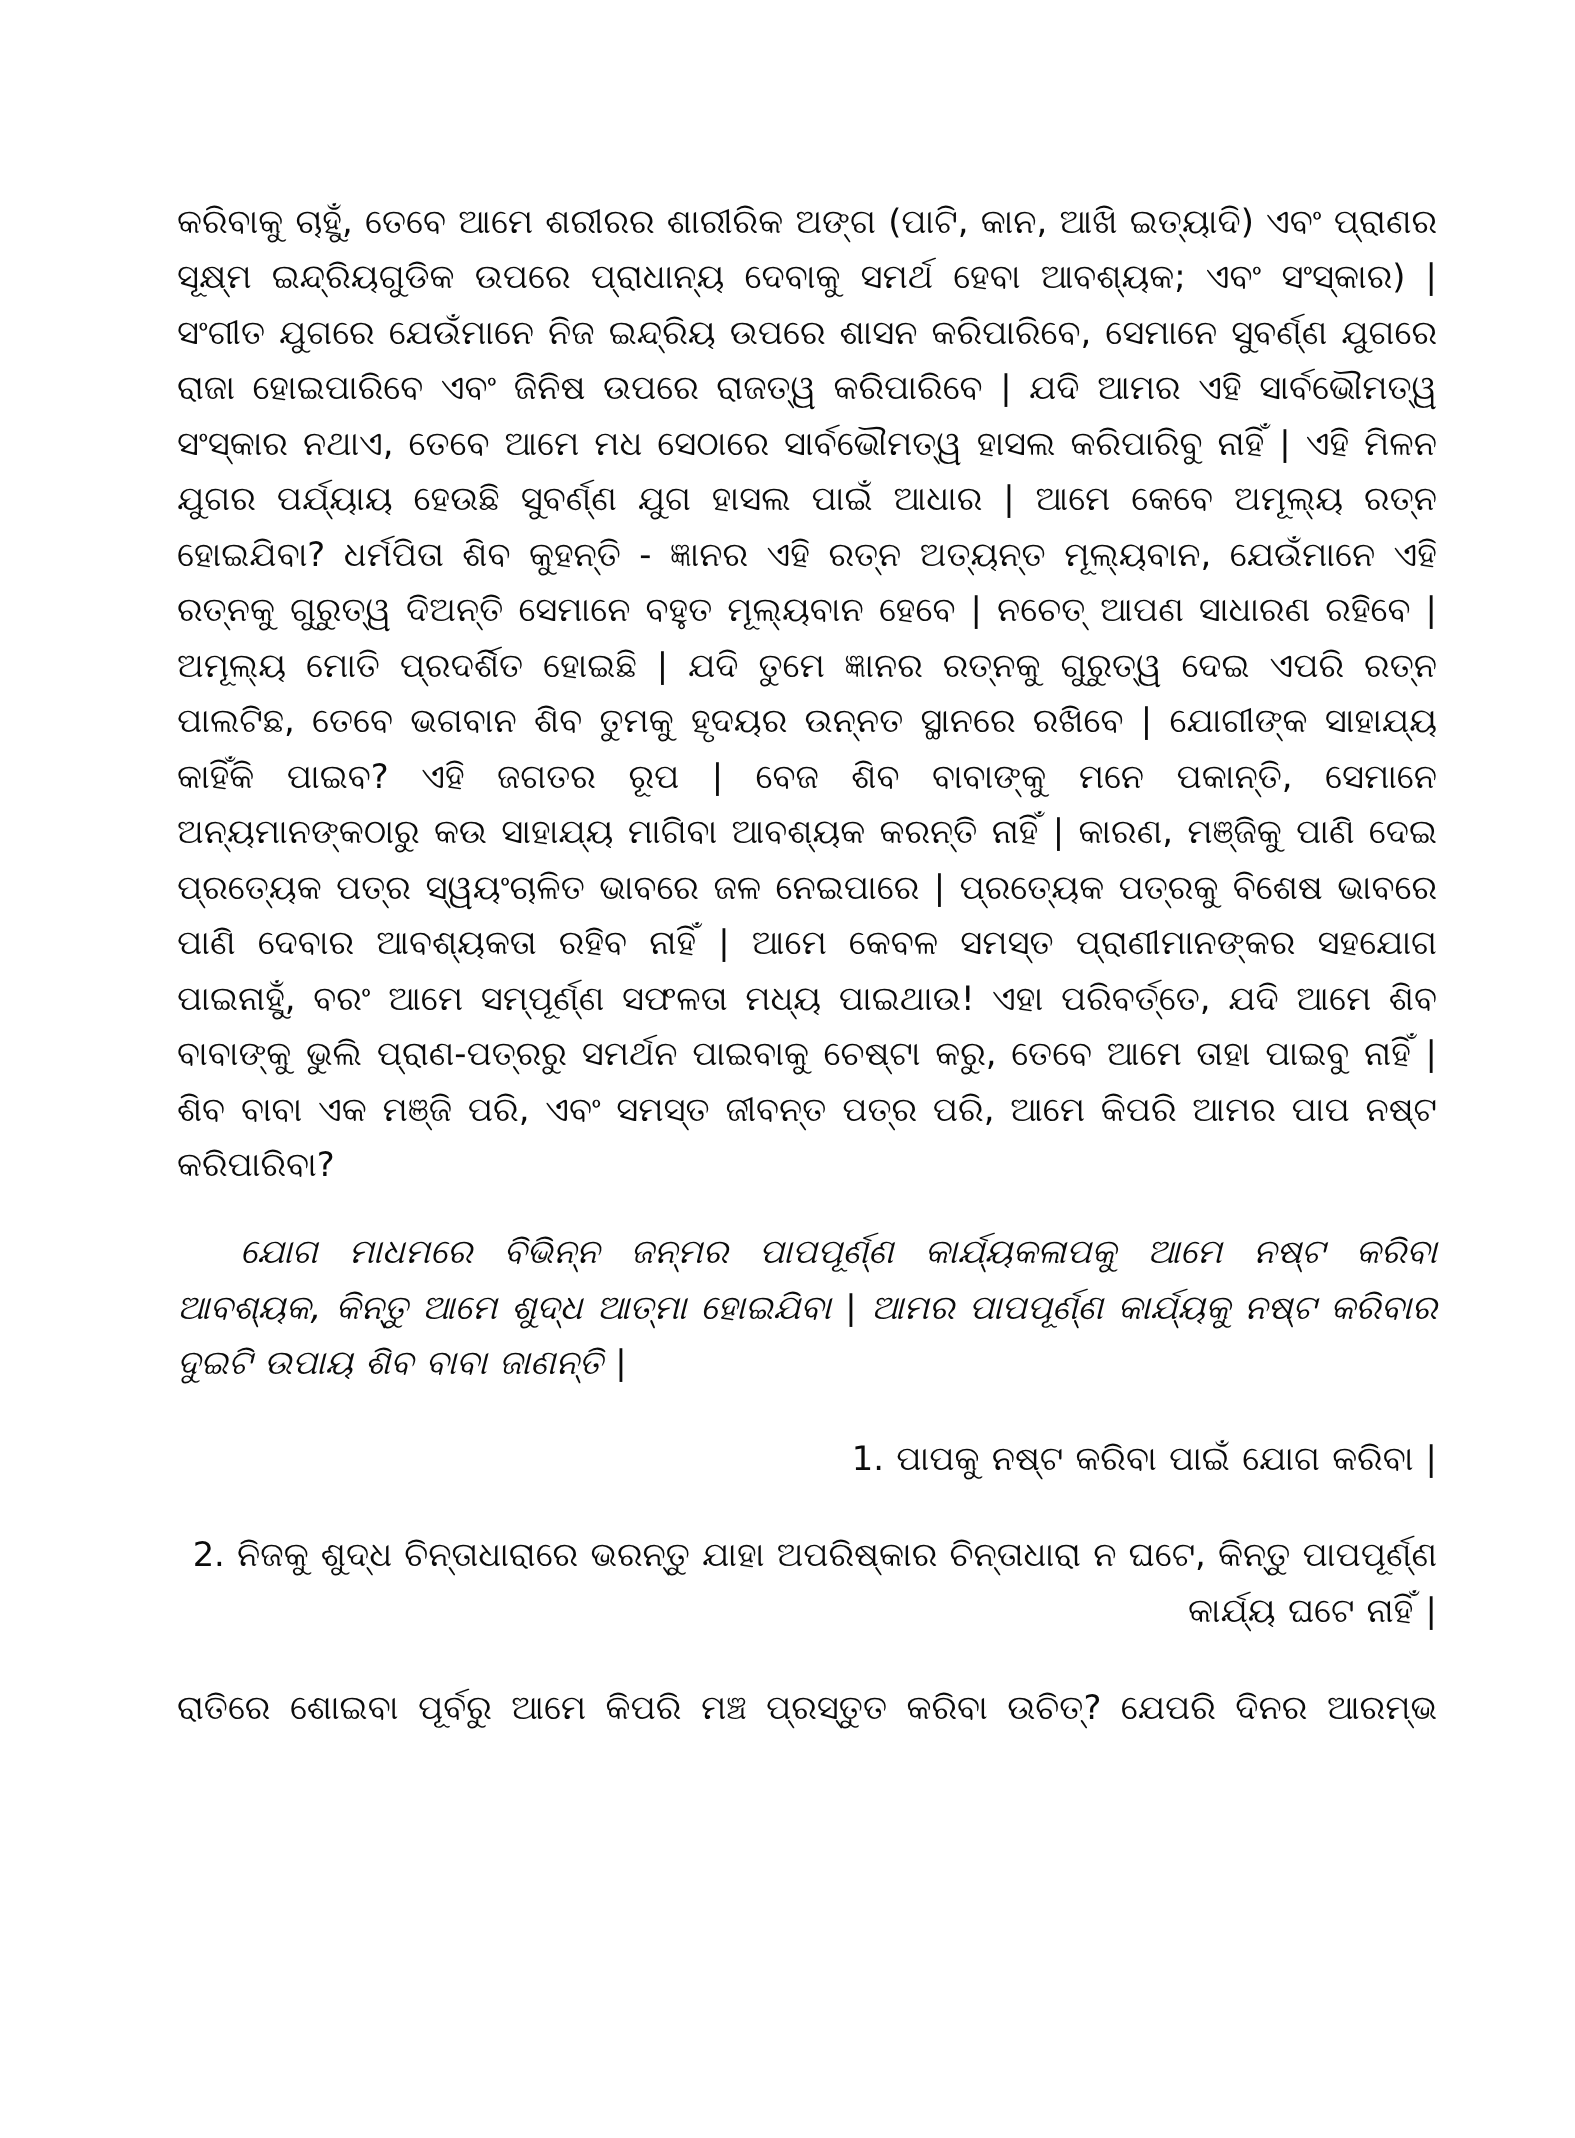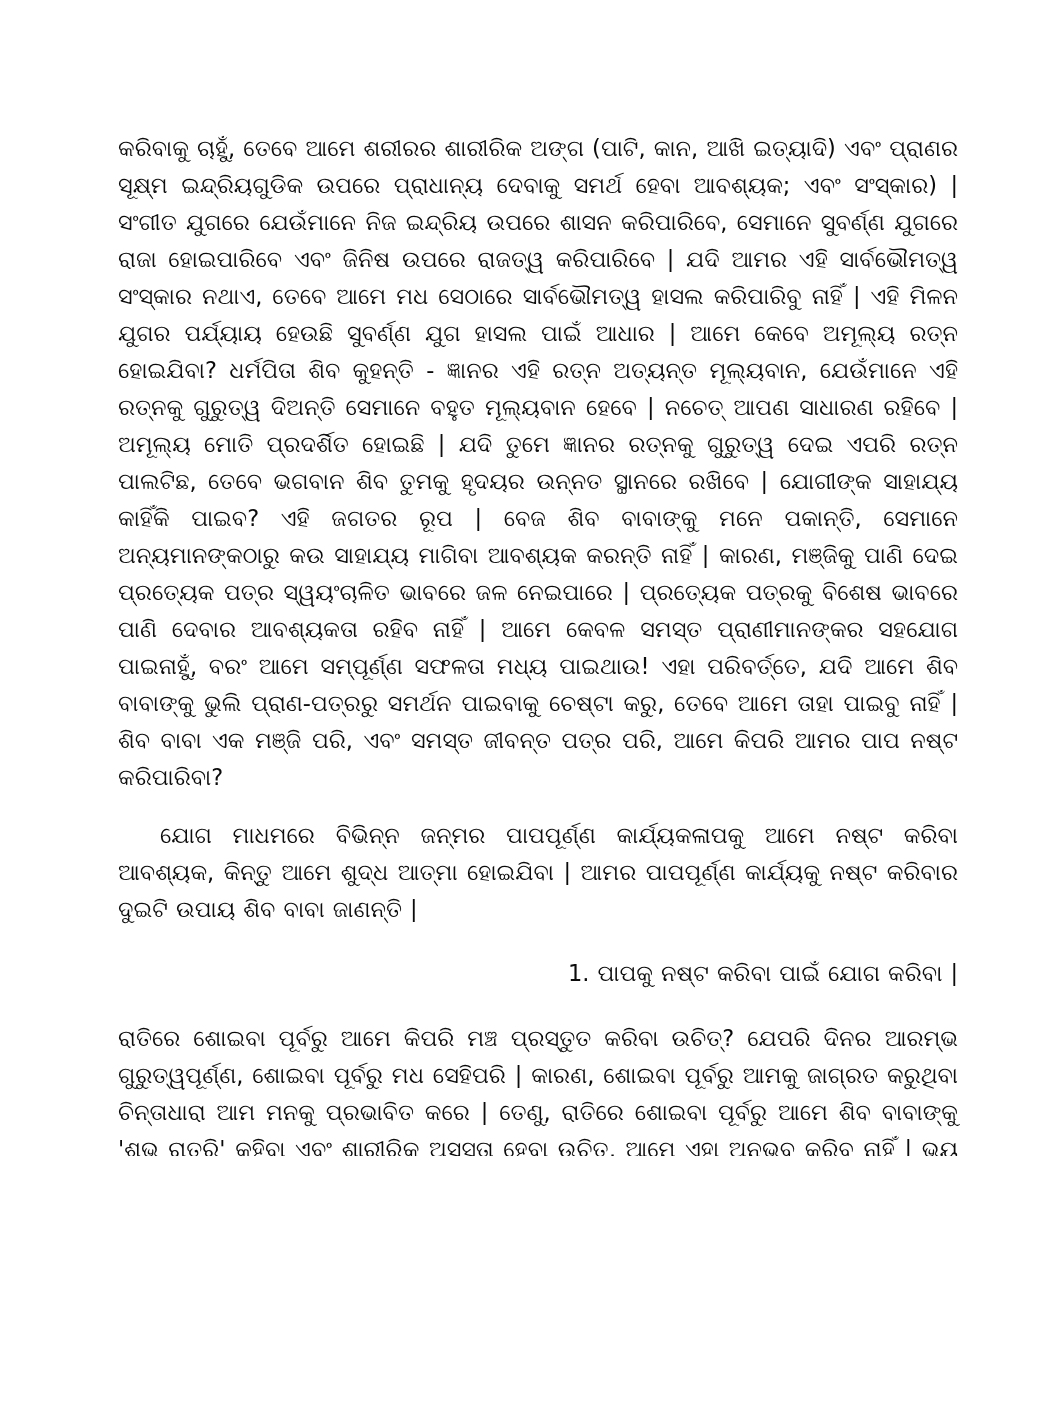--- a/index.html
+++ b/index.html
@@ -28,20 +28,21 @@
     line-height: 37px;
     text-align: justify;
     word-spacing: 1px;
     color: #0b0b0b;
   }
   .para + .para {
     margin-top: 21px;
   }
   .indent-first {
     text-indent: 42px;
+    font-style: italic;
   }
   .list-item {
     margin-top: 27px !important;
     text-align: right;
   }
   .after-list {
     margin-top: 28px !important;
   }
   .page-number {
     position: absolute;
@@ -60,18 +61,19 @@
 <body>
 
 <div class="page">
   <div class="text-block">
     <p class="para">କରିବାକୁ ଚାହୁଁ, ତେବେ ଆମେ ଶରୀରର ଶାରୀରିକ ଅଙ୍ଗ (ପାଟି, କାନ, ଆଖି ଇତ୍ୟାଦି) ଏବଂ ପ୍ରାଣର ସୂକ୍ଷ୍ମ ଇନ୍ଦ୍ରିୟଗୁଡିକ ଉପରେ ପ୍ରାଧାନ୍ୟ ଦେବାକୁ ସମର୍ଥ ହେବା ଆବଶ୍ୟକ; ଏବଂ ସଂସ୍କାର) | ସଂଗୀତ ଯୁଗରେ ଯେଉଁମାନେ ନିଜ ଇନ୍ଦ୍ରିୟ ଉପରେ ଶାସନ କରିପାରିବେ, ସେମାନେ ସୁବର୍ଣ୍ଣ ଯୁଗରେ ରାଜା ହୋଇପାରିବେ ଏବଂ ଜିନିଷ ଉପରେ ରାଜତ୍ୱ କରିପାରିବେ | ଯଦି ଆମର ଏହି ସାର୍ବଭୌମତ୍ୱ ସଂସ୍କାର ନଥାଏ, ତେବେ ଆମେ ମଧ ସେଠାରେ ସାର୍ବଭୌମତ୍ୱ ହାସଲ କରିପାରିବୁ ନାହିଁ | ଏହି ମିଳନ ଯୁଗର ପର୍ଯ୍ୟାୟ ହେଉଛି ସୁବର୍ଣ୍ଣ ଯୁଗ ହାସଲ ପାଇଁ ଆଧାର | ଆମେ କେବେ ଅମୂଲ୍ୟ ରତ୍ନ ହୋଇଯିବା? ଧର୍ମପିତା ଶିବ କୁହନ୍ତି - ଜ୍ଞାନର ଏହି ରତ୍ନ ଅତ୍ୟନ୍ତ ମୂଲ୍ୟବାନ, ଯେଉଁମାନେ ଏହି ରତ୍ନକୁ ଗୁରୁତ୍ୱ ଦିଅନ୍ତି ସେମାନେ ବହୁତ ମୂଲ୍ୟବାନ ହେବେ | ନଚେତ୍ ଆପଣ ସାଧାରଣ ରହିବେ | ଅମୂଲ୍ୟ ମୋତି ପ୍ରଦର୍ଶିତ ହୋଇଛି | ଯଦି ତୁମେ ଜ୍ଞାନର ରତ୍ନକୁ ଗୁରୁତ୍ୱ ଦେଇ ଏପରି ରତ୍ନ ପାଲଟିଛ, ତେବେ ଭଗବାନ ଶିବ ତୁମକୁ ହୃଦୟର ଉନ୍ନତ ସ୍ଥାନରେ ରଖିବେ | ଯୋଗୀଙ୍କ ସାହାଯ୍ୟ କାହିଁକି ପାଇବ? ଏହି ଜଗତର ରୂପ | ବେଜ ଶିବ ବାବାଙ୍କୁ ମନେ ପକାନ୍ତି, ସେମାନେ ଅନ୍ୟମାନଙ୍କଠାରୁ କଉ ସାହାଯ୍ୟ ମାଗିବା ଆବଶ୍ୟକ କରନ୍ତି ନାହିଁ | କାରଣ, ମଞ୍ଜିକୁ ପାଣି ଦେଇ ପ୍ରତ୍ୟେକ ପତ୍ର ସ୍ୱୟଂଚାଳିତ ଭାବରେ ଜଳ ନେଇପାରେ | ପ୍ରତ୍ୟେକ ପତ୍ରକୁ ବିଶେଷ ଭାବରେ ପାଣି ଦେବାର ଆବଶ୍ୟକତା ରହିବ ନାହିଁ | ଆମେ କେବଳ ସମସ୍ତ ପ୍ରାଣୀମାନଙ୍କର ସହଯୋଗ ପାଇନାହୁଁ, ବରଂ ଆମେ ସମ୍ପୂର୍ଣ୍ଣ ସଫଳତା ମଧ୍ୟ ପାଇଥାଉ! ଏହା ପରିବର୍ତ୍ତେ, ଯଦି ଆମେ ଶିବ ବାବାଙ୍କୁ ଭୁଲି ପ୍ରାଣ-ପତ୍ରରୁ ସମର୍ଥନ ପାଇବାକୁ ଚେଷ୍ଟା କରୁ, ତେବେ ଆମେ ତାହା ପାଇବୁ ନାହିଁ | ଶିବ ବାବା ଏକ ମଞ୍ଜି ପରି, ଏବଂ ସମସ୍ତ ଜୀବନ୍ତ ପତ୍ର ପରି, ଆମେ କିପରି ଆମର ପାପ ନଷ୍ଟ କରିପାରିବା?</p>
 
     <p class="para indent-first">ଯୋଗ ମାଧମରେ ବିଭିନ୍ନ ଜନ୍ମର ପାପପୂର୍ଣ୍ଣ କାର୍ଯ୍ୟକଳାପକୁ ଆମେ ନଷ୍ଟ କରିବା ଆବଶ୍ୟକ, କିନ୍ତୁ ଆମେ ଶୁଦ୍ଧ ଆତ୍ମା ହୋଇଯିବା | ଆମର ପାପପୂର୍ଣ୍ଣ କାର୍ଯ୍ୟକୁ ନଷ୍ଟ କରିବାର ଦୁଇଟି ଉପାୟ ଶିବ ବାବା ଜାଣନ୍ତି |</p>
 
     <p class="para list-item">1. ପାପକୁ ନଷ୍ଟ କରିବା ପାଇଁ   ଯୋଗ କରିବା |</p>
 
+    <p class="para list-item">2. ନିଜକୁ ଶୁଦ୍ଧ ଚିନ୍ତାଧାରାରେ ଭରନ୍ତୁ ଯାହା   ଅପରିଷ୍କାର ଚିନ୍ତାଧାରା ନ ଘଟେ, କିନ୍ତୁ ପାପପୂର୍ଣ୍ଣ କାର୍ଯ୍ୟ ଘଟେ ନାହିଁ |</p>
 
     <p class="para after-list">ରାତିରେ ଶୋଇବା ପୂର୍ବରୁ ଆମେ କିପରି ମଞ୍ଚ ପ୍ରସ୍ତୁତ କରିବା ଉଚିତ୍? ଯେପରି ଦିନର ଆରମ୍ଭ ଗୁରୁତ୍ୱପୂର୍ଣ୍ଣ, ଶୋଇବା ପୂର୍ବରୁ ମଧ ସେହିପରି | କାରଣ, ଶୋଇବା ପୂର୍ବରୁ ଆମକୁ ଜାଗ୍ରତ କରୁଥିବା ଚିନ୍ତାଧାରା ଆମ ମନକୁ ପ୍ରଭାବିତ କରେ | ତେଣୁ, ରାତିରେ ଶୋଇବା ପୂର୍ବରୁ ଆମେ ଶିବ ବାବାଙ୍କୁ 'ଶୁଭ ରାତ୍ରି'   କହିବା ଏବଂ ଶାରୀରିକ ଅସୁସ୍ଥତା ହେବା ଉଚିତ୍, ଆମେ ଏହା ଅନୁଭବ କରିବୁ ନାହିଁ | ଭୟ ହେବ ନାହିଁ | ତେଣୁ, ରାତିରେ ଶୋଇବା ପୂର୍ବରୁ, ଆମେ କଉ ଅପଚୟ ଆଲୋଚନାରେ ଭାଗ ନ ନେଇ ଇଶ୍ୱର ସ୍ମୃତିରେ ଶୋଇବା ଉଚିତ | ତା' ପରେ ଆମ ମଞ୍ଚ ଅମୃତଭେଲାରେ ଭଲ ହେବ ଯେତେବେଳେ ପୂରା ଦିନର ପର୍ଯ୍ୟାୟ ଅମୃତଭେଲା ଉପରେ ନିର୍ଭର କରେ, ଅମୃତଭେଲା ମଞ୍ଚ ପୂର୍ବ ରାତି ଉପରେ ନିର୍ଭର କରେ | ଇଶ୍ୱରଙ୍କ ପ୍ରେମର ମହାନତା କ' ଣ? ଗଡଫାଦର ଶିବ କୁହନ୍ତି - ଆତ୍ମାର ପ୍ରେମ ଏବଂ ସର୍ବୋପରି ପ୍ରାଣର ପ୍ରେମ ମଧରେ ଏକ ବଡ଼ ପାର୍ଥକ୍ୟ ଅଛି | ଆତ୍ମାର ପ୍ରେମ କଉ ପ୍ରକାରେ ସ୍ୱାର୍ଥରେ ପରିପୂର୍ଣ୍ଣ, ଯେଉଁଠାରେ ଇଶ୍ୱରଙ୍କ ପ୍ରେମରେ କଉ ସ୍ୱାର୍ଥପରତା ରହିପାରିବ ନାହିଁ | ଏହା ହେଉଛି ପ୍ରେମର ପ୍ରକୃତ ରୂପ ଇଶ୍ୱରଙ୍କ ପ୍ରେମ ଆଧ୍ୟାତ୍ମିକ ଏବଂ ଅମର, ଏହା କଦାପି ବିନଷ୍ଟ ହୁଏ ନାହିଁ | ଭଗବାନଙ୍କ ପ୍ରେମ ଯେ କଉ ତ୍ରୁଟିରେ ପରିପୂର୍ଣ୍ଣ ଆତ୍ମାକୁ ପରିବର୍ତ୍ତନ କରିପାରିବ | ଶରୀରର ପ୍ରେମ ଦ୍ୱାରା ହୃଦୟ ଭାଙ୍ଗିଯାଏ କାରଣ ହୃଦୟକୁ ସମସ୍ତ ସମ୍ପର୍କରେ ଖଣ୍ଡ ଖଣ୍ଡ କରିବା ଆବଶ୍ୟକ, ଯେତେବେଳେ ଇଶ୍ୱରୀୟ ପ୍ରେମ ଭଙ୍ଗା ଖଣ୍ଡଗୁଡ଼ିକୁ ଏକତ୍ର କରେ ଯାହା ଗୋଟିଏ ପିତାଙ୍କ ସହିତ ସମସ୍ତ ସମ୍ପର୍କ ସ୍ଥାପନ କରେ ଅର୍ଥାତ୍ ଭଙ୍ଗା ହୃଦୟକୁ ଏକତ୍ର କରିବା | ସମ୍ପର୍କ ଯୁଗରେ ପିତାଙ୍କଠାରୁ କେଉଁ ଧନ ଉପଲବ୍ଧ? ଏହି ସମ୍ପର୍କ ଯୁଗରେ ଭଗବାନ ଶିବ ନିଜେ ଆମର ଜ୍ଞାନର ଭଣ୍ଡାର ଦେଇ ଯାଉଛନ୍ତି, ଏହି ଧନ ଅନିବାର୍ଯ୍ୟ, ଏହା ନଷ୍ଟ ହୋଇପାରିବ ନାହିଁ | କେହି ଏହାକୁ ଛଡ଼ାଇ ନେଇ ପାରିବେ ନାହିଁ | ଏହାକୁ ଲୁଚାଇବାକୁ   ଆବଶ୍ୟକତା ନାହିଁ | ଆମେ ଯେତେ ଅଧିକ ଶାରୀରିକ ସମ୍ବଳ ବଣ୍ଟନ କରୁ, ସେତେ କମ୍ ପାଇଥାଉ |</p>
   </div>
 
   <div class="page-number">15</div>
 </div>
 
 </body></html>

